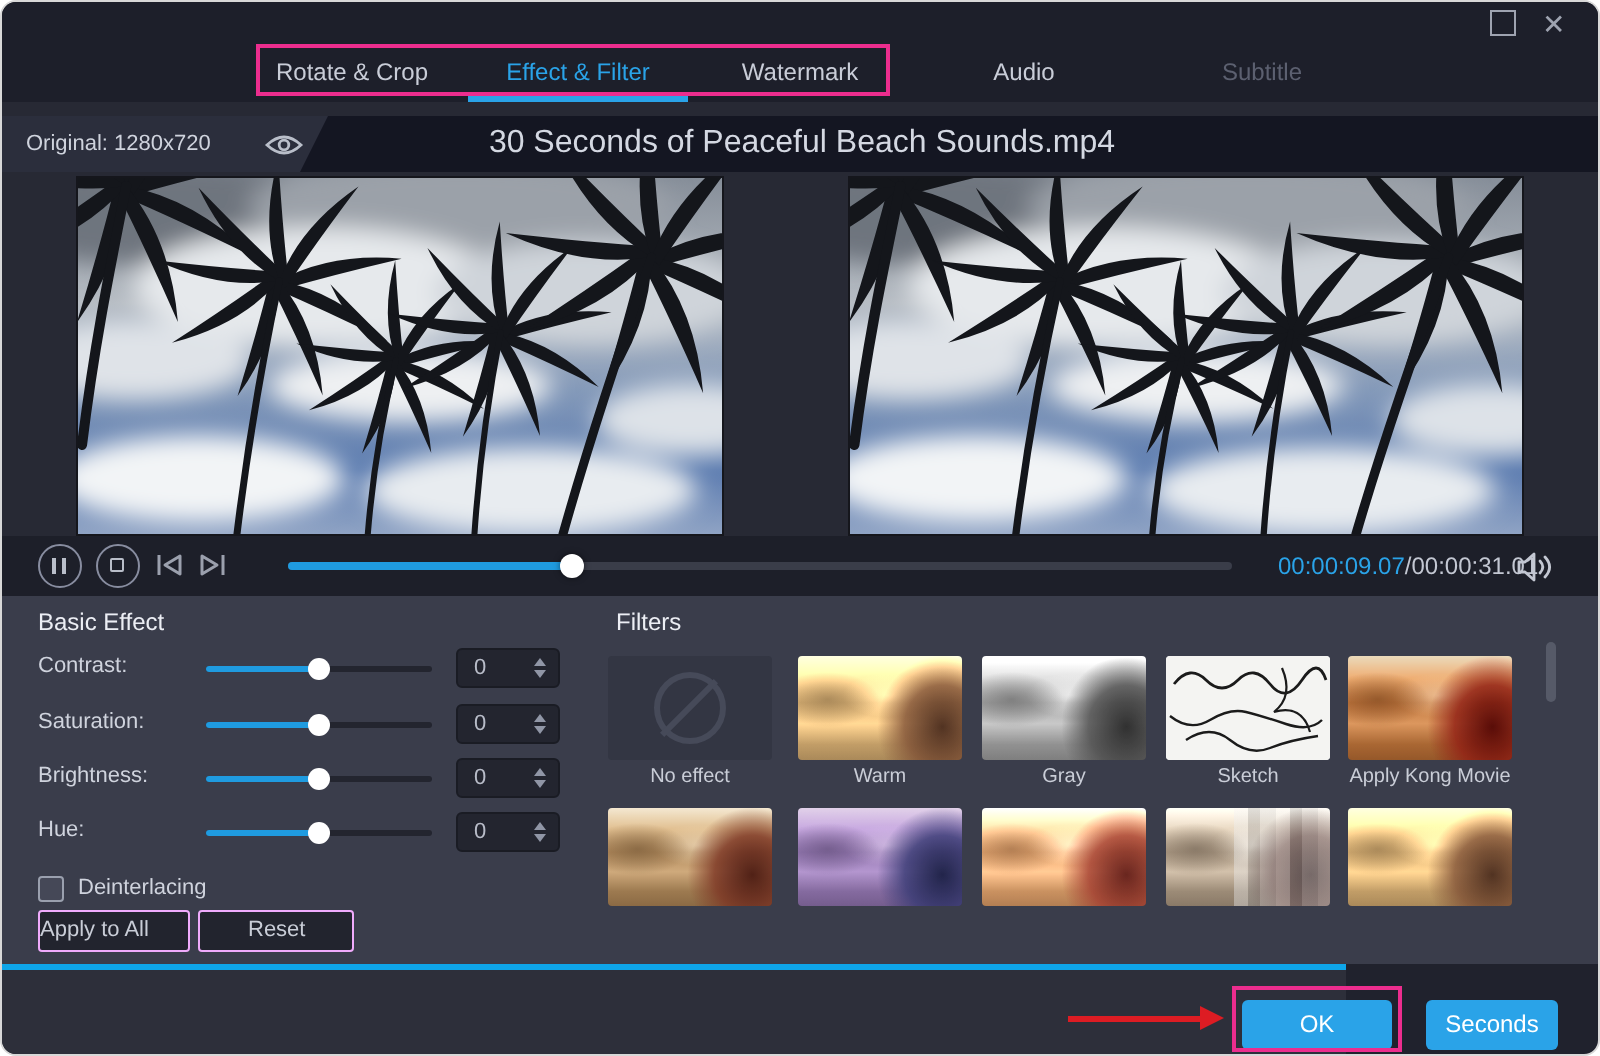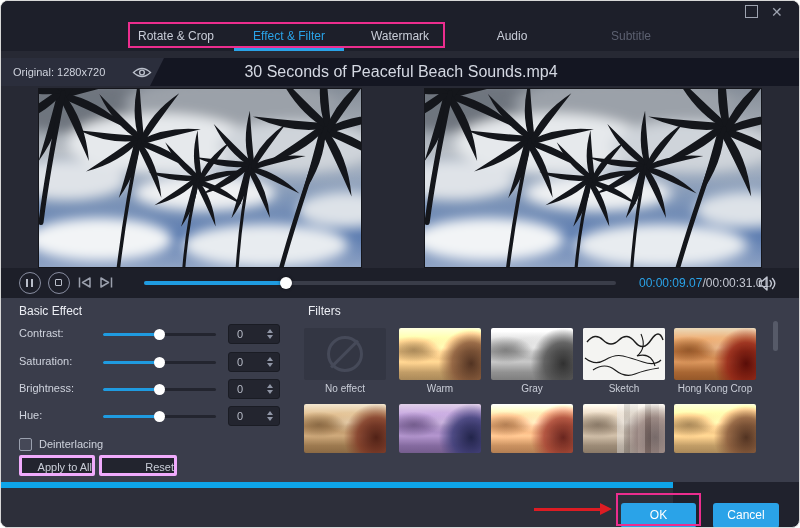--- a/index.html
+++ b/index.html
@@ -61,22 +61,22 @@
   .spin{position:absolute;left:227px;width:52px;height:20px;background:#23252f;border:1px solid #1a1c24;
     border-radius:3px;color:#b8bcc8;font-size:11px;}
   .spin-val{position:absolute;left:8px;top:3px;}
   .spin-up,.spin-dn{position:absolute;right:6px;width:0;height:0;cursor:pointer;
     border-left:3.5px solid transparent;border-right:3.5px solid transparent;}
   .spin-up{top:4px;border-bottom:4.5px solid #9096a6;}
   .spin-dn{bottom:4px;border-top:4.5px solid #9096a6;}
   .checkbox{position:absolute;left:18px;top:140px;width:13px;height:13px;background:#454857;
     border:1px solid #9aa0ae;border-radius:2px;cursor:pointer;}
   .check-label{position:absolute;left:38px;top:140px;font-size:11px;color:#cfd3dd;}
-  .darkbtn{position:absolute;top:157px;height:21px;background:#22242e;border:3px solid #f0abfc;border-radius:2px;
-    color:#c9cdd7;font-size:11px;text-align:right;line-height:19px;cursor:pointer;}
+  .darkbtn{position:absolute;top:157px;height:21px;background:#22242e;border:1px solid #f0abfc;border-radius:2px;
+    color:#c9cdd7;font-size:11px;text-align:left;line-height:19px;cursor:pointer;}
   .btn-apply{left:18px;width:76px;}
   .btn-reset{left:98px;width:78px;padding-left:24px;}
   
   .ftile{position:absolute;width:82px;height:52px;border-radius:2px;overflow:hidden;cursor:pointer;background:#333643;}
   .ftile.row2{top:106px;height:49px;}
   .flabel{position:absolute;top:85px;width:86px;text-align:center;font-size:10px;color:#c9cdd7;white-space:nowrap;}
   .noeffect-circle{position:absolute;left:23px;top:8px;width:36px;height:36px;border:3px solid #464a59;border-radius:50%;}
   .noeffect-bar{position:absolute;left:39px;top:7px;width:3px;height:38px;background:#464a59;transform:rotate(45deg);}
   .scene{position:absolute;left:0;top:0;width:100%;height:100%;
     background:
@@ -89,21 +89,21 @@
   .f-sketch{background:#f4f4f2;}
   .f-hk{filter:saturate(1.55) contrast(1.12) brightness(.9) hue-rotate(-8deg);}
   .f-norm{filter:saturate(1.05);}
   .f-purple{filter:hue-rotate(235deg) saturate(.95) brightness(.92);}
   .f-pink{filter:brightness(1.22) saturate(1.15) hue-rotate(-6deg);}
   .f-city{filter:grayscale(.55) brightness(1.12);}
   .city-overlay{position:absolute;right:0;top:0;width:58%;height:100%;opacity:.7;
     background:repeating-linear-gradient(90deg,rgba(210,214,220,.55) 0 7px,rgba(130,138,150,.5) 7px 13px,rgba(180,186,196,.55) 13px 21px);}
   .fscroll{position:absolute;left:772px;top:23px;width:5px;height:30px;background:#565a68;border-radius:3px;cursor:pointer;}
   
-  .footer{position:absolute;left:0;top:481px;width:672px;height:47px;background:#2d2f3a;border-top:6px solid #0ea5e9;}
+  .footer{position:absolute;left:0;top:481px;width:672px;height:47px;background:#2d2f3a;border-top:3px solid #0ea5e9;}
   .bluebtn{position:absolute;top:15px;height:25px;background:#2aa3e8;border:none;border-radius:3px;
     color:#ffffff;font-size:12px;text-align:center;line-height:25px;cursor:pointer;}
   .btn-ok{left:620px;width:75px;}
   .btn-cancel{left:712px;width:66px;}
   
   .anno-rect{position:absolute;border:2.5px solid #ec2d8e;background:transparent;pointer-events:none;}
   .anno-tabs{left:127px;top:21px;width:317px;height:26px;}
   .anno-ok{left:615px;top:492px;width:85px;height:33px;}
   .arrow-line{position:absolute;left:533px;top:507px;width:68px;height:2.5px;background:#dd1c23;}
   .arrow-head{position:absolute;left:599px;top:502px;width:0;height:0;
@@ -318,21 +318,21 @@
         </svg>
     </div>
     <div class="ftile" style="left:673px;top:30px">
         <div class="scene f-hk"></div>
       </div>
 
     <div class="flabel" style="left:301px">No effect</div>
     <div class="flabel" style="left:396px">Warm</div>
     <div class="flabel" style="left:488px">Gray</div>
     <div class="flabel" style="left:580px">Sketch</div>
-    <div class="flabel" style="left:671px">Hong Kong Crop</div>
+    <div class="flabel" style="left:671px">Apply Kong Movie</div>
 
     <div class="ftile row2" style="left:303px">
         <div class="scene f-norm"></div>
       </div>
     <div class="ftile row2" style="left:398px">
         <div class="scene f-purple"></div>
       </div>
     <div class="ftile row2" style="left:490px">
         <div class="scene f-pink"></div>
       </div>
@@ -343,21 +343,21 @@
     </div>
     <div class="ftile row2" style="left:673px">
         <div class="scene f-warm"></div>
       </div>
 
     <div class="fscroll"></div>
   </div>
 
   <div class="footer">
     <div class="bluebtn btn-ok" style="top:15px">OK</div>
-    <div class="bluebtn btn-cancel" style="top:15px">Cancel</div>
+    <div class="bluebtn btn-cancel" style="top:15px">Seconds</div>
   </div>
 
   <div class="anno-rect anno-tabs"></div>
   <div class="anno-rect anno-ok"></div>
   <div class="arrow-line"></div>
   <div class="arrow-head"></div>
 
 </div>
 
 </body></html>

